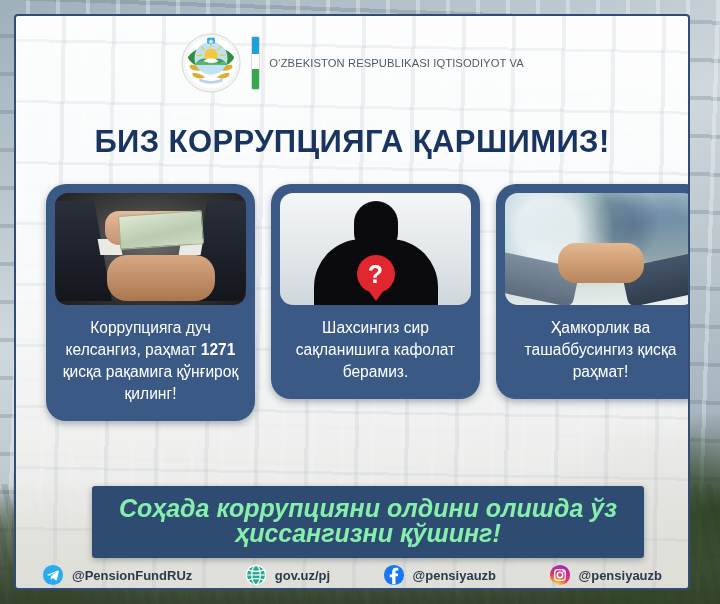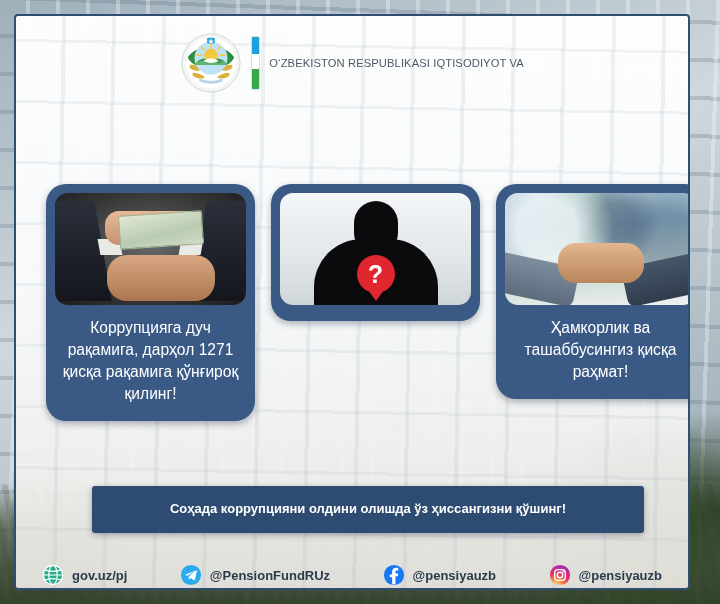--- a/index.html
+++ b/index.html
@@ -155,21 +155,21 @@
     position: relative;
     background: #222;
   }
   .card-caption {
     color: #ffffff;
     text-align: center;
     font-size: 15.6px;
     line-height: 22px;
     padding: 12px 4px 0 4px;
   }
-  .card-caption b { font-weight: normal; }
+  .card-caption b { font-weight: bold; }
 
   
   .ph-bribe {
     background: radial-gradient(ellipse at 50% 45%, #6b6b6b 0%, #3a3a3a 55%, #1b1b1b 100%);
   }
   .ph-bribe .sleeve-l, .ph-bribe .sleeve-r {
     position: absolute; top: 8px; width: 54px; height: 100px;
     background: linear-gradient(180deg, #2a2f3a, #14161c);
   }
   .ph-bribe .sleeve-l { left: -6px; transform: skewX(10deg); }
@@ -270,23 +270,24 @@
     position: absolute;
     left: 76px; top: 470px;
     width: 552px;
     background: #2e4c72;
     border-radius: 3px;
     padding: 10px 14px 12px 14px;
     text-align: center;
     box-shadow: 0 2px 6px rgba(25,40,65,0.35);
   }
   .banner-text {
-    color: #ffffff;
+    color: #86efac;
+    font-style: italic;
     font-weight: bold;
-    font-size: 13px;
+    font-size: 25px;
     line-height: 25px;
   }
 
   
   .footer {
     position: absolute;
     left: 26px; right: 26px; top: 548px;
     display: flex;
     align-items: center;
     justify-content: space-between;
@@ -348,90 +349,92 @@
         </svg>
       </span>
 
       <span class="flagbar"></span>
 
       <div class="header-text">
         <div>O‘ZBEKISTON RESPUBLIKASI IQTISODIYOT VA</div>
       </div>
     </div>
 
+    <div class="title">БИЗ КОРРУПЦИЯГА ҚАРШИМИЗ!</div>
 
     <div class="cards">
 
       <div class="card">
         <div class="card-photo ph-bribe">
           <div class="sleeve-l"></div>
             <div class="sleeve-r"></div>
           <div class="cuff-l"></div>
             <div class="cuff-r"></div>
           <div class="hand-l"></div>
             <div class="hand-r"></div>
           <div class="bill"></div>
           <div class="shake"></div>
         </div>
-        <div class="card-caption"><span>Коррупцияга дуч рақамига, дарҳол </span><b>1271</b><span> қисқа рақамига қўнғироқ қилинг!</span></div>
+        <div class="card-caption"><span>Коррупцияга дуч келсангиз, раҳмат </span><b>1271</b><span> қисқа рақамига қўнғироқ қилинг!</span></div>
       </div>
 
       <div class="card">
         <div class="card-photo ph-anon">
           <div class="head"></div>
           <div class="body"></div>
           <div class="pin">?</div>
         </div>
+        <div class="card-caption">Шахсингиз сир сақланишига кафолат берамиз.</div>
       </div>
 
       <div class="card">
         <div class="card-photo ph-shake">
           <div class="blur"></div>
           <div class="arm-l"></div>
             <div class="arm-r"></div>
           <div class="grip"></div>
         </div>
         <div class="card-caption">Ҳамкорлик ва ташаббусингиз қисқа раҳмат!</div>
       </div>
     </div>
 
     <div class="banner">
       <div class="banner-text">Соҳада коррупцияни олдини олишда ўз ҳиссангизни қўшинг!</div>
     </div>
 
     <div class="footer">
+
+      <div class="social">
+        <span class="sico">
+          <svg viewBox="0 0 24 24" width="22" height="22">
+            <circle cx="12" cy="12" r="11" fill="#2aabee"></circle>
+            <path d="M5.6 11.8 L17.4 7.2 C18 7 18.5 7.4 18.3 8.2 L16.3 17.1
+                     C16.1 17.8 15.6 18 15 17.6 L11.7 15.2 L10.1 16.7
+                     C9.9 16.9 9.7 17 9.4 17 L9.7 13.7 L15.5 8.5
+                     C15.8 8.3 15.5 8.2 15.1 8.4 L8.2 12.7 L5.7 12
+                     C5.1 11.8 5.1 11.9 5.6 11.8 Z" fill="#ffffff"></path>
+          </svg>
+        </span>
+        <span class="social-label">@PensionFundRUz</span>
+      </div>
 
       <div class="social">
         <span class="sico">
           <svg viewBox="0 0 24 24" width="22" height="22">
             <circle cx="12" cy="12" r="10.5" fill="#2aab8e"></circle>
             <g stroke="#ffffff" stroke-width="1.3" fill="none">
               <circle cx="12" cy="12" r="10.5"></circle>
               <ellipse cx="12" cy="12" rx="4.6" ry="10.5"></ellipse>
               <line x1="1.5" y1="12" x2="22.5" y2="12"></line>
               <path d="M3.2 6.4 Q12 9.6 20.8 6.4"></path>
               <path d="M3.2 17.6 Q12 14.4 20.8 17.6"></path>
             </g>
           </svg>
         </span>
         <span class="social-label">gov.uz/pj</span>
-      </div>
-
-      <div class="social">
-        <span class="sico">
-          <svg viewBox="0 0 24 24" width="22" height="22">
-            <circle cx="12" cy="12" r="11" fill="#2aabee"></circle>
-            <path d="M5.6 11.8 L17.4 7.2 C18 7 18.5 7.4 18.3 8.2 L16.3 17.1
-                     C16.1 17.8 15.6 18 15 17.6 L11.7 15.2 L10.1 16.7
-                     C9.9 16.9 9.7 17 9.4 17 L9.7 13.7 L15.5 8.5
-                     C15.8 8.3 15.5 8.2 15.1 8.4 L8.2 12.7 L5.7 12
-                     C5.1 11.8 5.1 11.9 5.6 11.8 Z" fill="#ffffff"></path>
-          </svg>
-        </span>
-        <span class="social-label">@PensionFundRUz</span>
       </div>
 
       <div class="social">
         <span class="sico">
           <svg viewBox="0 0 24 24" width="22" height="22">
             <circle cx="12" cy="12" r="11" fill="#1877f2"></circle>
             <path d="M13.6 22V13.4h2.6l0.4-3h-3V8.5c0-0.9 0.25-1.5 1.5-1.5H16.7V4.3
                      C16.4 4.25 15.4 4.15 14.2 4.15c-2.5 0-4.2 1.5-4.2 4.3v2.95H7.4v3H10V22Z" fill="#ffffff"></path>
           </svg>
         </span>

